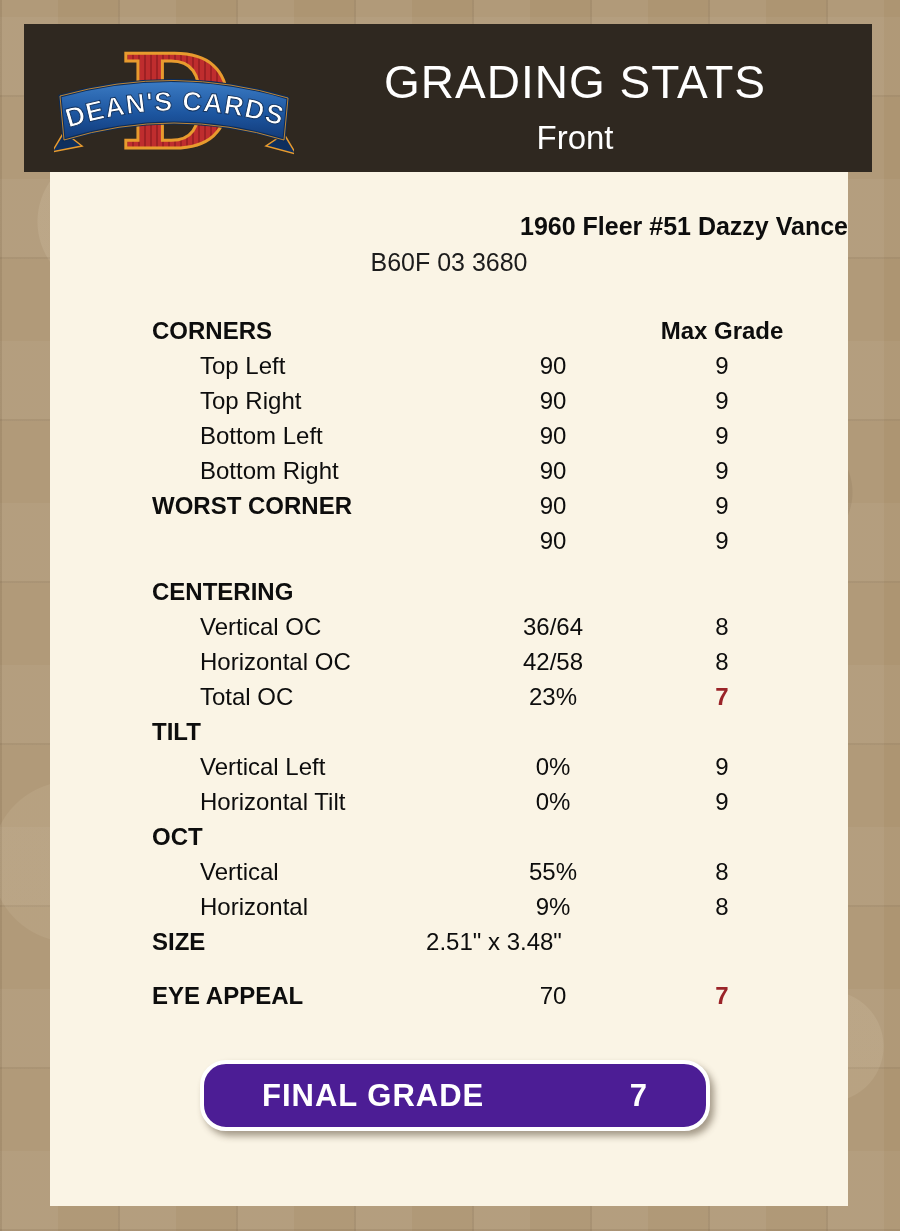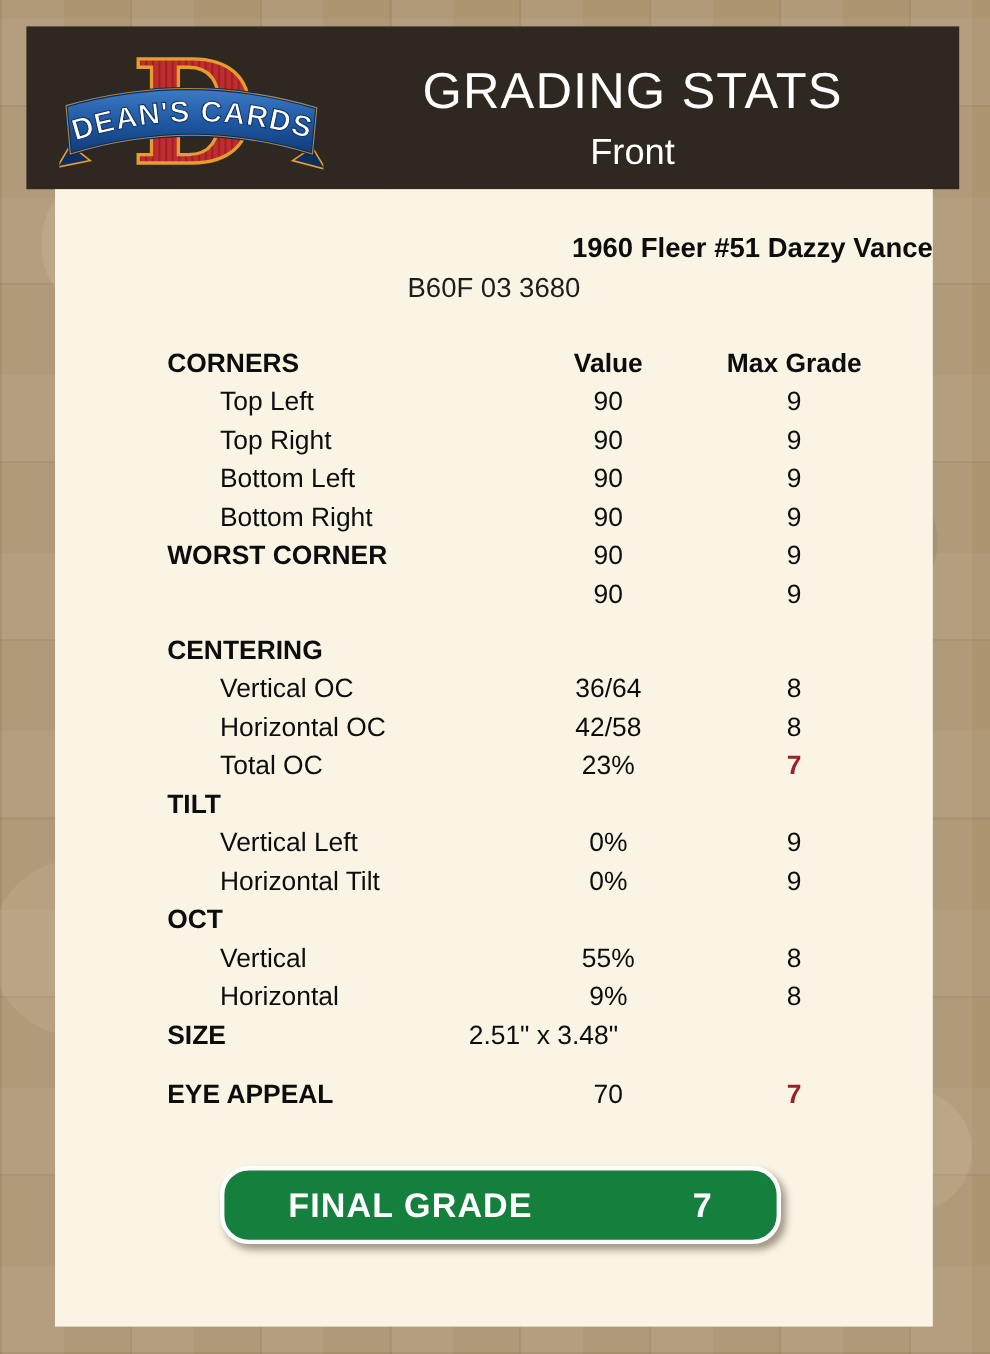--- a/index.html
+++ b/index.html
@@ -41,21 +41,21 @@
   .cell{position:absolute;white-space:nowrap;}
   .lbl{left:102px;}
   .lbl.ind{left:150px;}
   .val{left:408px;width:190px;text-align:center;}
   .val.wide{transform:translateX(-59px);}
   .max{left:592px;width:160px;text-align:center;}
   .b{font-weight:bold;}
   .red{color:#9a2328;font-weight:bold;}
   .final-grade{
     position:absolute;left:150px;top:888px;width:510px;height:71px;
-    background:#15803d;border:4px solid #ffffff;border-radius:26px;
+    background:#4c1d95;border:4px solid #ffffff;border-radius:26px;
     box-sizing:border-box;
     box-shadow:4px 5px 7px rgba(60,45,25,0.45);
     display:flex;align-items:center;justify-content:space-between;
     padding:0 58px;color:#ffffff;font-size:31px;font-weight:bold;letter-spacing:1px;
   }
 </style>
 </head>
 <body>
 
 <div class="bg"></div>
@@ -93,21 +93,20 @@
   </div>
 </div>
 
 <div class="panel">
   <div class="card-title">1960 Fleer #51 Dazzy Vance</div>
   <div class="card-code">B60F 03 3680</div>
 
   <div class="stats-table">
       <div class="trow">
         <div class="cell lbl b">CORNERS</div>
-        <div class="cell val b">Value</div>
         <div class="cell max b">Max Grade</div>
       </div>
       <div class="trow">
         <div class="cell lbl ind">Top Left</div>
         <div class="cell val">90</div>
         <div class="cell max">9</div>
       </div>
       <div class="trow">
         <div class="cell lbl ind">Top Right</div>
         <div class="cell val">90</div>

